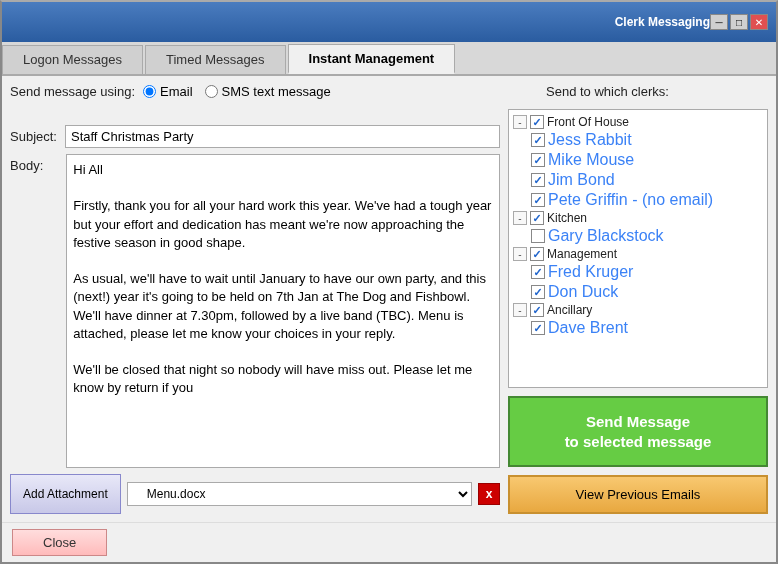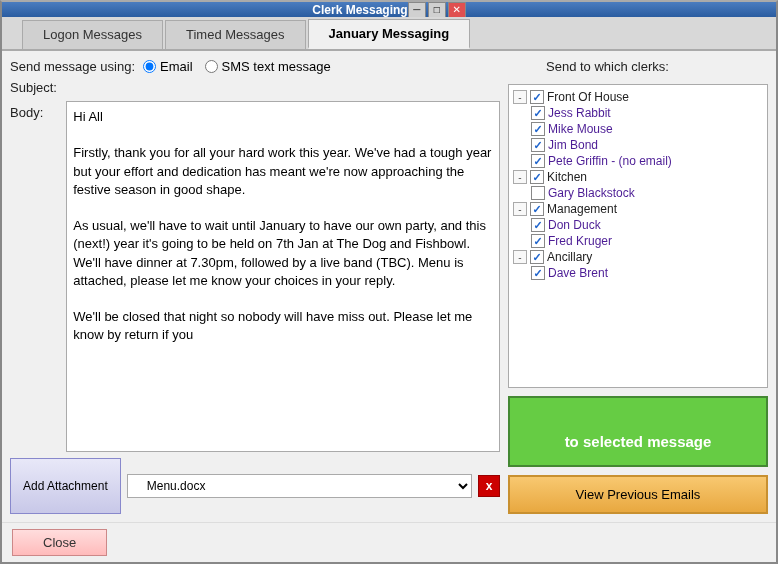--- a/index.html
+++ b/index.html
@@ -21,22 +21,22 @@
       border-top: 2px solid #aaa;
       display: flex;
       flex-direction: column;
     }
     .title-bar {
       background: linear-gradient(to bottom, #4a7cbf, #2a5ca0);
       color: white;
       padding: 4px 8px;
       display: flex;
       align-items: center;
-      justify-content: center;
-      height: 15px;
+      justify-content: flex-end;
+      height: 40px;
       flex-shrink: 0;
     }
     .title-bar-title {
       font-size: 12px;
       font-weight: bold;
     }
     .title-bar-buttons {
       display: flex;
       gap: 2px;
     }
@@ -54,21 +54,20 @@
     }
     .title-btn.close-btn {
       background: #e05050;
       color: white;
     }
     .tabs-bar {
       display: flex;
       background: #d8d8d8;
       border-bottom: 2px solid #aaa;
       flex-shrink: 0;
-      padding-left: 20px;
     }
     .tab {
       padding: 6px 20px;
       border: 1px solid #aaa;
       border-bottom: none;
       background: #d0d0d0;
       cursor: pointer;
       font-size: 13px;
       margin-right: 2px;
       margin-top: 3px;
@@ -117,20 +116,21 @@
     .radio-option {
       display: flex;
       align-items: center;
       gap: 4px;
       cursor: pointer;
     }
     .subject-row {
       display: flex;
       align-items: center;
       gap: 8px;
+      margin-top: 20px;
     }
     .subject-input {
       flex: 1;
       border: 1px solid #aaa;
       padding: 3px 5px;
       font-size: 13px;
       background: white;
     }
     .body-row {
       display: flex;
@@ -153,21 +153,21 @@
       font-family: inherit;
       line-height: 1.4;
     }
     .attachment-row {
       display: flex;
       align-items: center;
       gap: 6px;
       flex-shrink: 0;
     }
     .add-attachment-btn {
-      padding: 20px 12px;
+      padding: 12px 12px;
       background: linear-gradient(to bottom, #e8e8f8, #c8c8e8);
       border: 1px solid #8888cc;
       cursor: pointer;
       font-size: 12px;
       color: #000;
     }
     .attachment-select {
       flex: 1;
       border: 1px solid #aaa;
       padding: 3px 15px;
@@ -234,22 +234,22 @@
     .tree-checkbox.checked {
       background: white;
     }
     .tree-checkbox.checked::after {
       content: '✓';
       font-size: 11px;
       color: #2266cc;
       font-weight: bold;
     }
     .tree-label {
-      font-size: 12px;
-      color: #4c1d95;
+      font-size: 16px;
+      color: #3b82f6;
     }
     .tree-group-label {
       font-size: 12px;
       color: #222;
       font-weight: normal;
     }
     .send-btn {
       background: #66cc44;
       border: 2px solid #448833;
       color: white;
@@ -298,21 +298,21 @@
     <div class="title-bar-buttons">
       <div class="title-btn">─</div>
       <div class="title-btn">□</div>
       <div class="title-btn close-btn">✕</div>
     </div>
   </div>
 
   <div class="tabs-bar">
     <div class="tab">Logon Messages</div>
     <div class="tab">Timed Messages</div>
-    <div class="tab active">January Messaging</div>
+    <div class="tab active">Instant Management</div>
   </div>
 
   <div class="main-content">
 
     <div class="left-panel">
 
       <div class="row">
         <span class="label">Send message using:</span>
         <div class="radio-group">
           <label class="radio-option">
@@ -321,20 +321,21 @@
           </label>
           <label class="radio-option">
             <input type="radio" name="send_method" style="">
             <span>SMS text message</span>
           </label>
         </div>
       </div>
 
       <div class="subject-row">
         <span class="label">Subject:</span>
+        <input type="text" class="subject-input" value="Staff Christmas Party" style="">
       </div>
 
       <div class="body-row" style="flex:1; min-height:0;">
         <span class="label body-label">Body:</span>
         <textarea class="body-textarea" style="">Hi All
 
 Firstly, thank you for all your hard work this year. We've had a tough year but your effort and dedication has meant we're now approaching the festive season in good shape.
 
 As usual, we'll have to wait until January to have our own party, and this (next!) year it's going to be held on 7th Jan at The Dog and Fishbowl. We'll have dinner at 7.30pm, followed by a live band (TBC). Menu is attached, please let me know your choices in your reply.
 
@@ -388,41 +389,41 @@
           <span class="tree-label">Gary Blackstock</span>
         </div>
 
         <div class="tree-item">
           <div class="tree-expand">-</div>
           <div class="tree-checkbox checked"></div>
           <span class="tree-group-label">Management</span>
         </div>
         <div class="tree-item indent1">
           <div class="tree-checkbox checked"></div>
+          <span class="tree-label">Fred Kruger</span>
+        </div>
+        <div class="tree-item indent1">
+          <div class="tree-checkbox checked"></div>
           <span class="tree-label">Don Duck</span>
-        </div>
-        <div class="tree-item indent1">
-          <div class="tree-checkbox checked"></div>
-          <span class="tree-label">Fred Kruger</span>
         </div>
 
         <div class="tree-item">
           <div class="tree-expand">-</div>
           <div class="tree-checkbox checked"></div>
           <span class="tree-group-label">Ancillary</span>
         </div>
         <div class="tree-item indent1">
           <div class="tree-checkbox checked"></div>
           <span class="tree-label">Dave Brent</span>
         </div>
 
       </div>
 
       <button class="send-btn">
-        <br>
+        <span>Send Message</span><br>
         <span>to selected message</span>
       </button>
 
       <button class="view-emails-btn">View Previous Emails</button>
 
     </div>
   </div>
 
   <div class="bottom-bar">
     <button class="close-btn-main">Close</button>

